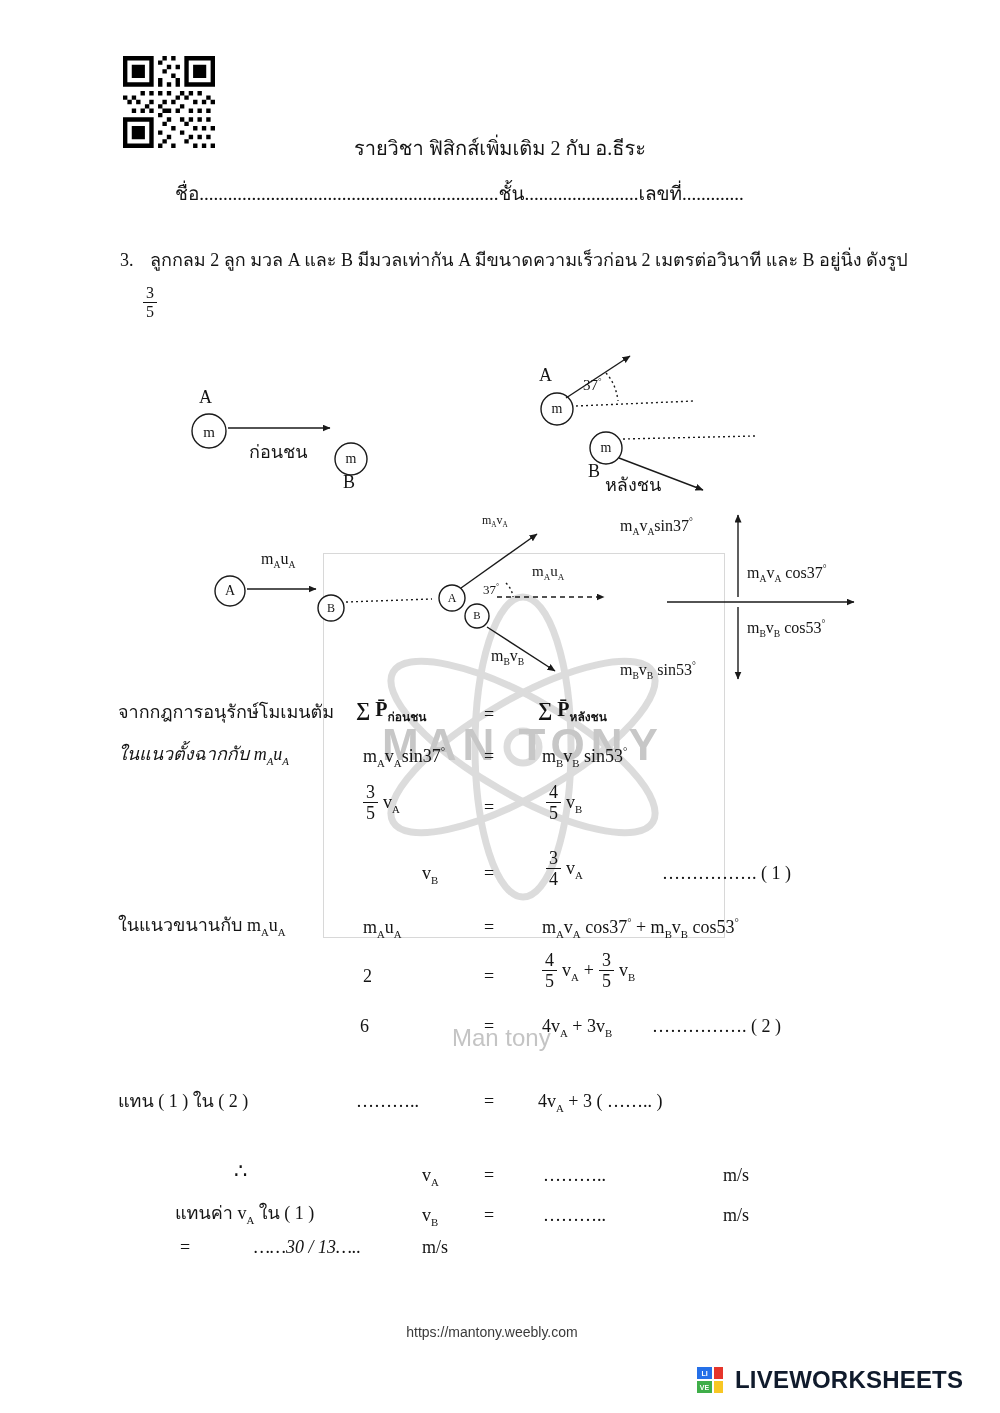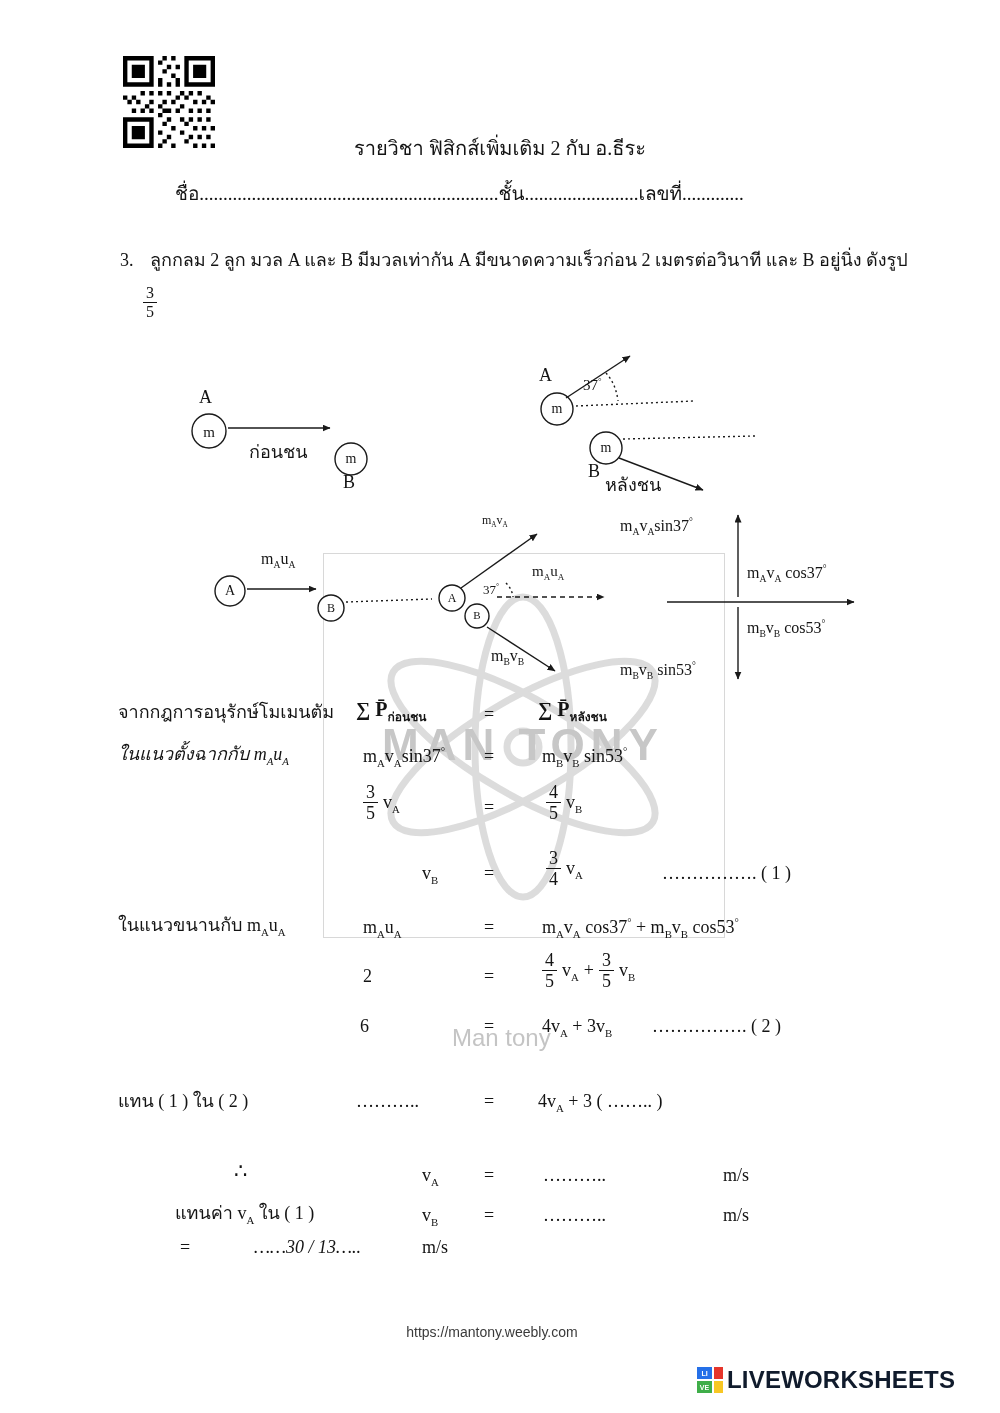--- a/index.html
+++ b/index.html
@@ -17,21 +17,21 @@
   .titleline{left:0;width:1000px;text-align:center;font-size:20px;}
   .shapes{position:absolute;left:0;top:0;z-index:2;}
   .wm{position:absolute;z-index:1;}
   .wm-box{left:323px;top:553px;width:400px;height:383px;border:1px solid #d8d8d8;}
   .wm-main{left:323px;top:720px;width:400px;text-align:center;font-family:"Liberation Sans",sans-serif;
            font-weight:bold;font-size:44px;letter-spacing:6px;color:#c7c7c7;}
   .wm-sub{left:452px;top:1024px;font-family:"Liberation Sans",sans-serif;font-size:24px;color:#c4c4c4;}
   .qr{position:absolute;left:123px;top:56px;z-index:3;}
   .footer{position:absolute;left:0;top:1324px;width:984px;text-align:center;font-family:"Liberation Sans",sans-serif;
           font-size:14px;color:#3a3a3a;z-index:3;}
-  .lw{position:absolute;left:697px;top:1366px;display:flex;align-items:center;gap:4px;z-index:3;}
+  .lw{position:absolute;left:697px;top:1366px;display:flex;align-items:center;gap:12px;z-index:3;}
   .lw-icon{display:grid;grid-template-columns:15px 9px;grid-auto-rows:12px;gap:2px;}
   .sq{display:flex;align-items:center;justify-content:center;font-family:"Liberation Sans",sans-serif;
       font-weight:bold;font-size:7px;color:#fff;}
   .sq-li{background:#2570e8;}
   .sq-red{background:#e6352b;}
   .sq-ve{background:#3fae49;}
   .sq-yellow{background:#f8c724;}
   .lw-text{font-family:"Liberation Sans",sans-serif;font-weight:800;font-size:24px;color:#101b2c;letter-spacing:0.2px;}
 </style>
 </head>

